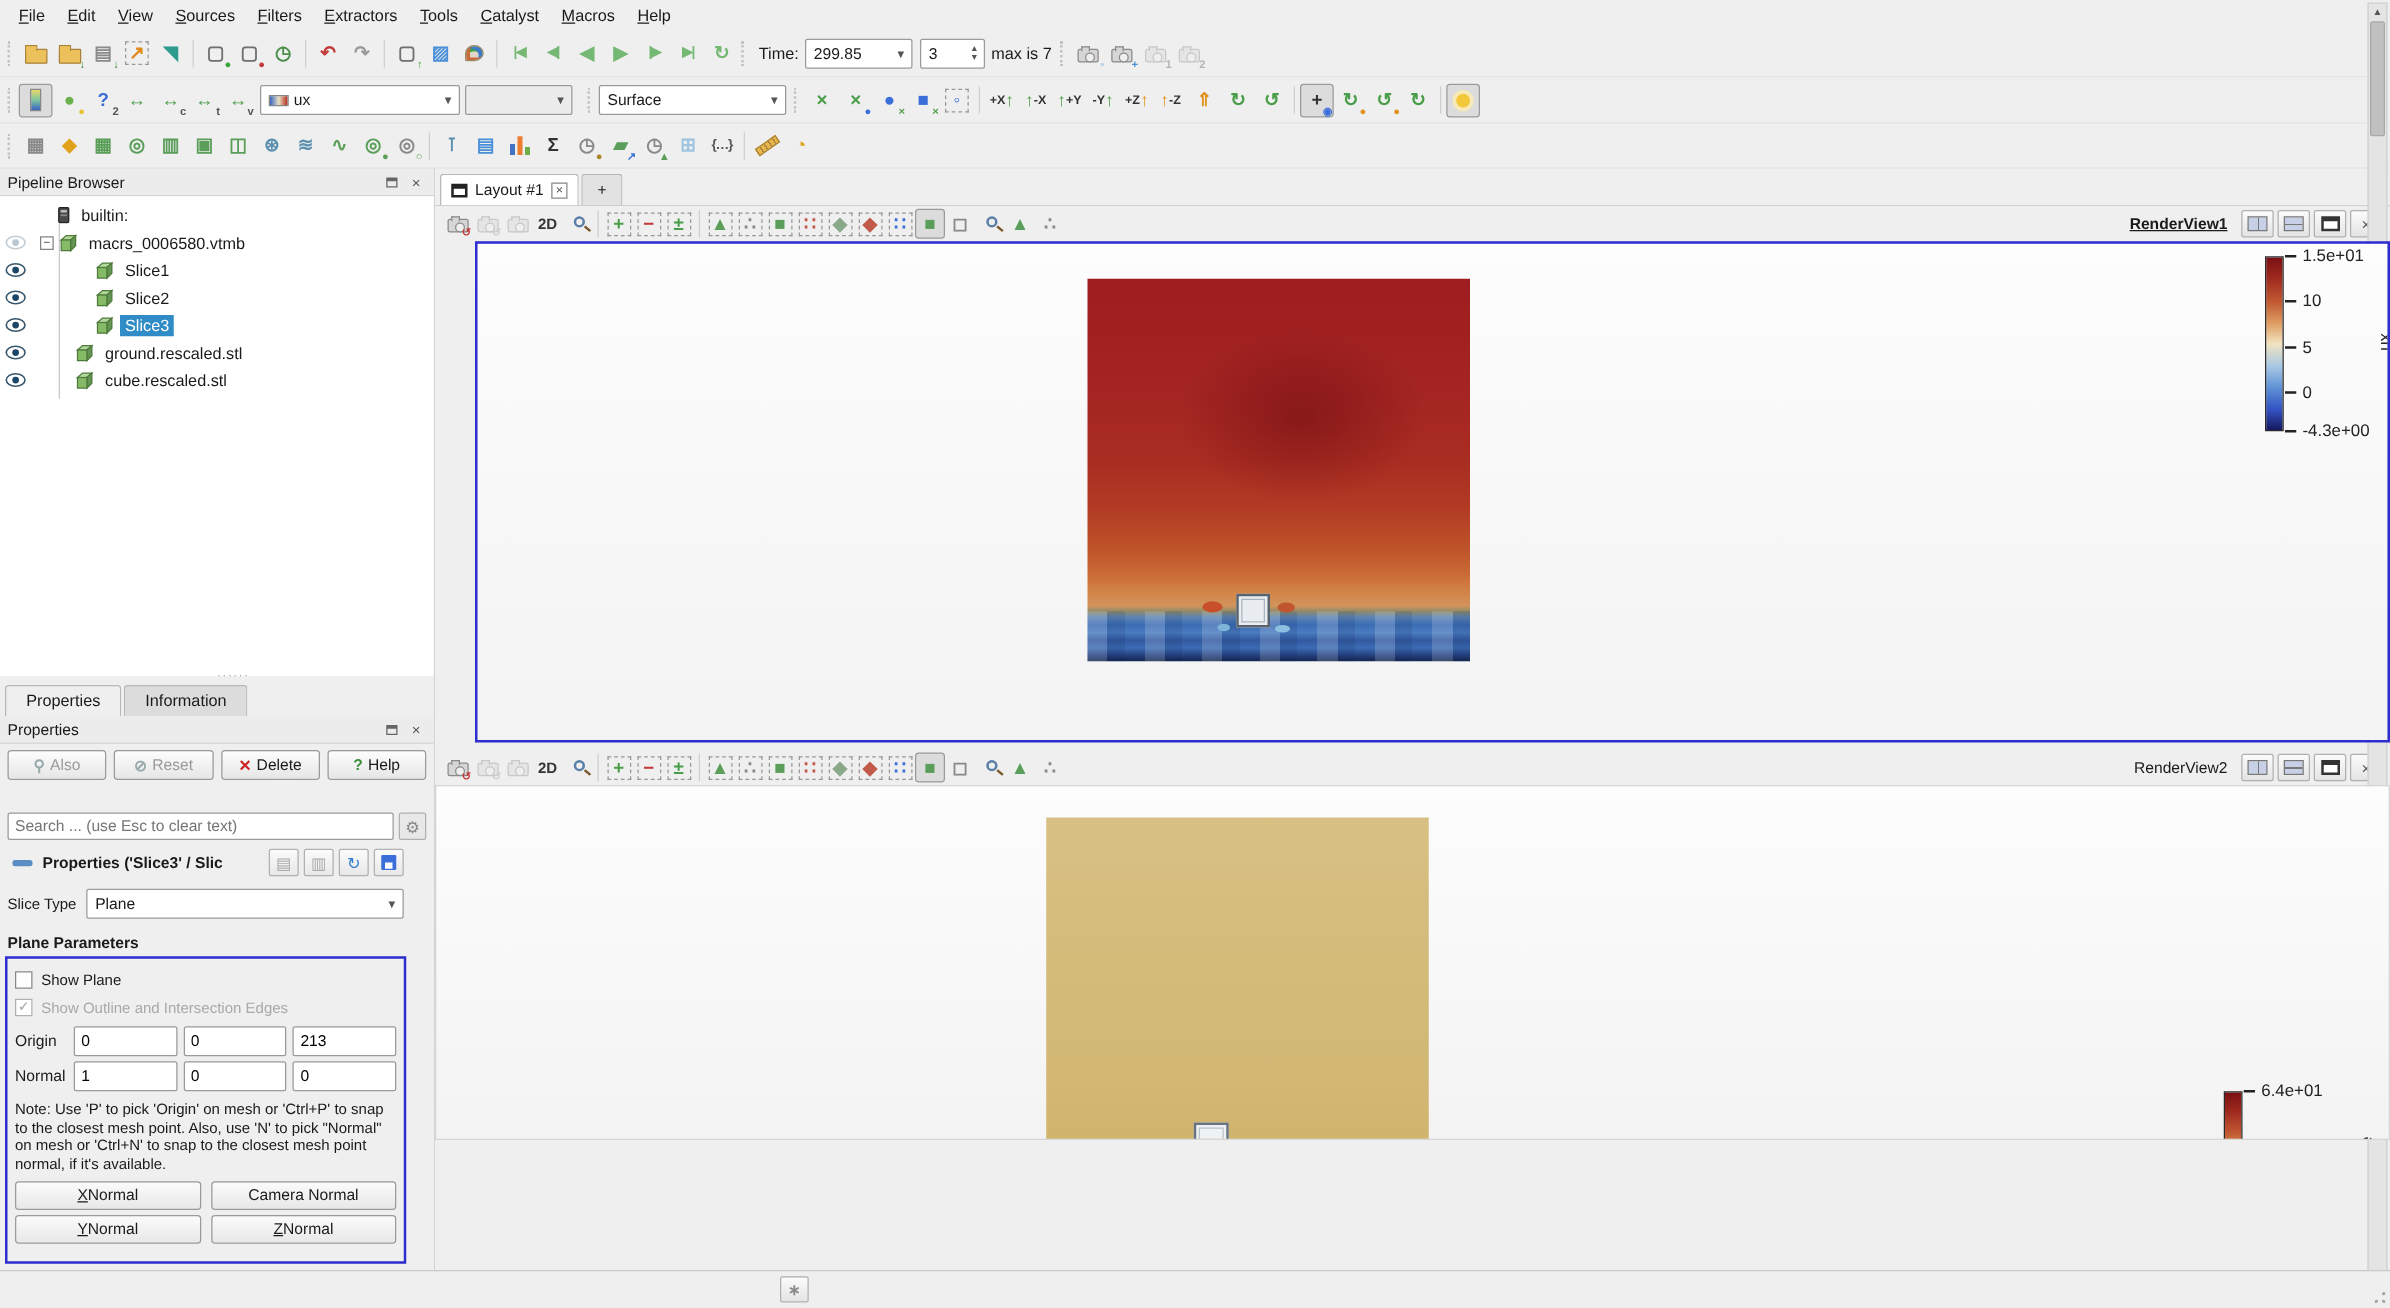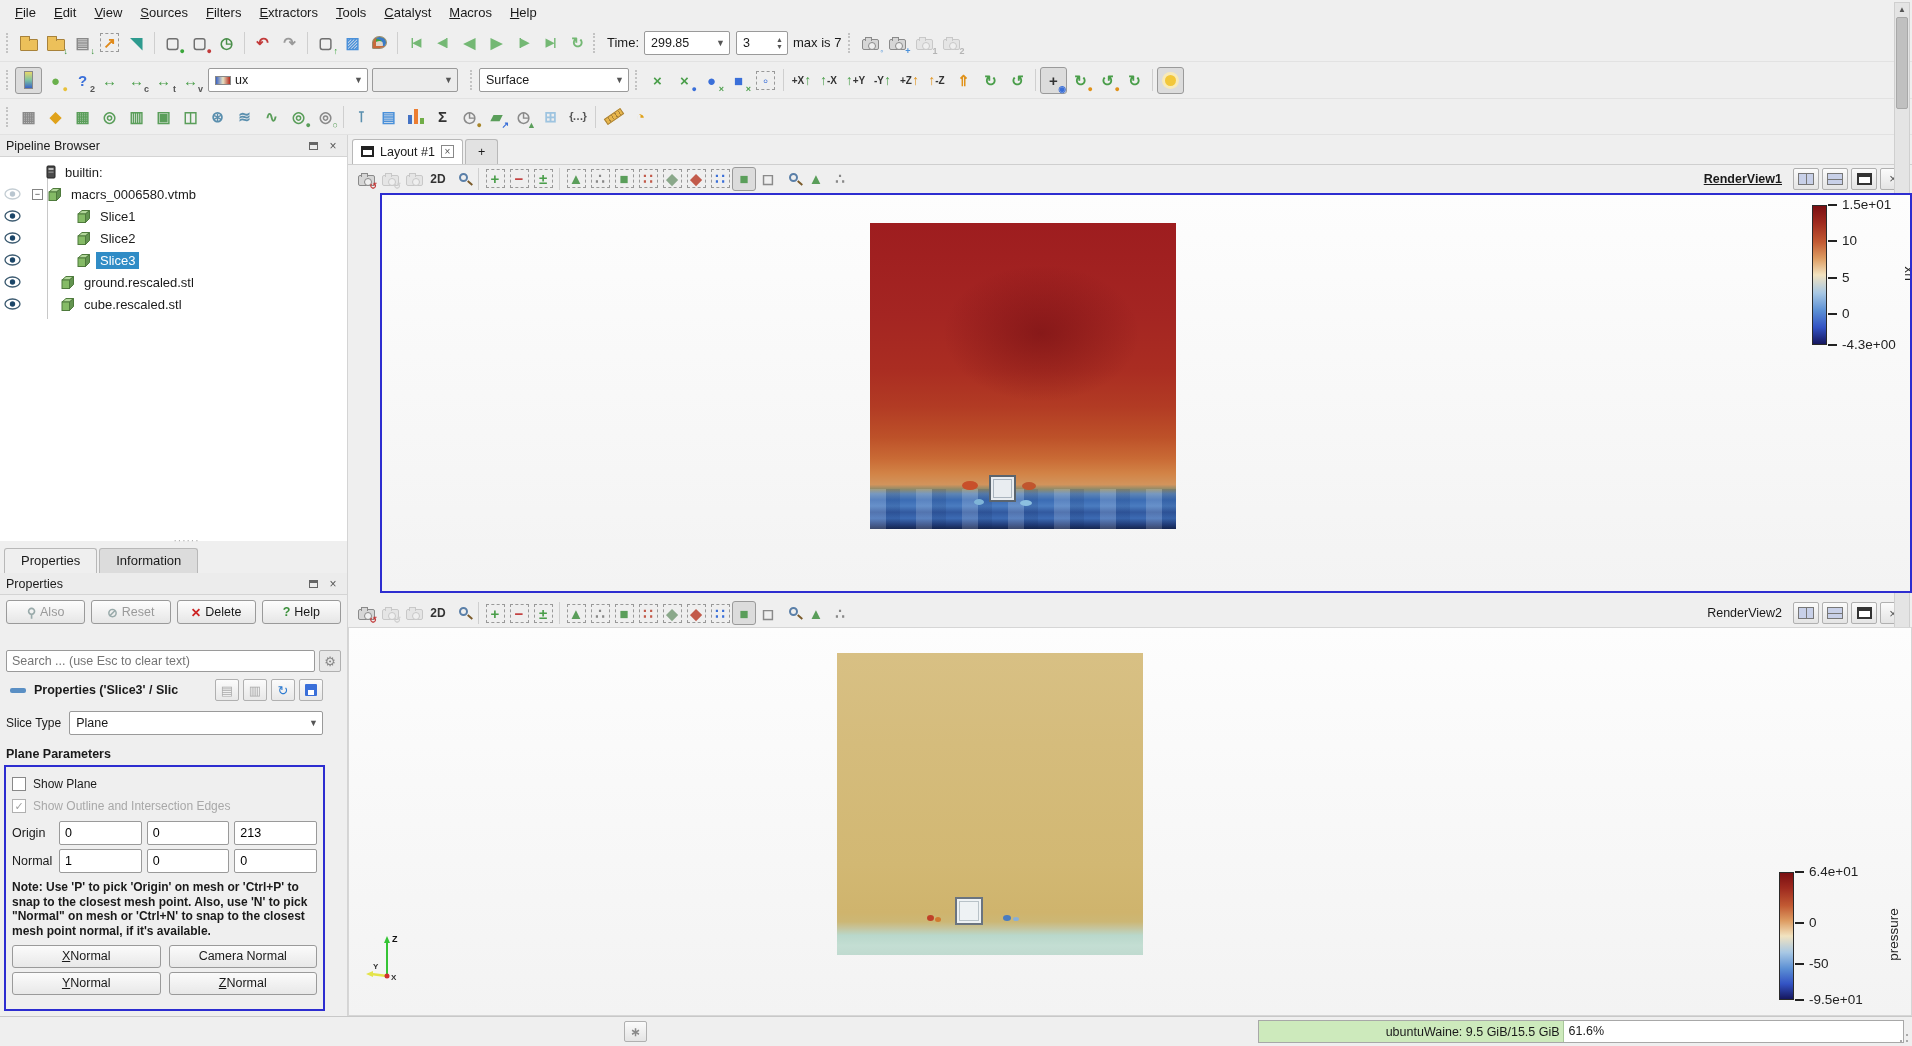--- a/index.html
+++ b/index.html
@@ -103,41 +103,41 @@
   #slicetyperow .combo { flex:1; }
   #planeparams-h { font-weight:bold; font-size:12.5px; padding:6px 2px 4px; }
   #planebox { border:2px solid #2d2dd0; margin:0 0 4px; padding:6px 6px 4px; }
   .cbrow { display:flex; align-items:center; gap:7px; height:22px; }
   .cbox { width:14px; height:14px; border:1px solid #888; background:#fff; font-size:11px; line-height:13px; text-align:center; flex:none; }
   .cbrow.dim { color:#a8a8a8; }
   .cbrow.dim .cbox { color:#a0a0a0; border-color:#b0b0b0; }
   .vecrow { display:flex; align-items:center; gap:5px; margin:4px 0; }
   .vecrow .vlab { width:42px; font-size:12.5px; }
   .vecrow input { flex:1; width:30px; height:24px; border:1px solid #9a9a9a; border-radius:2px; padding:0 5px; font-size:12.5px; font-family:inherit; background:#fff; }
-  #planenote { font-weight:bold; font-size:12px; line-height:1.22; padding:3px 0 6px; }
+  #planenote { font-weight:normal; font-size:12px; line-height:1.22; padding:3px 0 6px; }
   .ngrid { display:grid; grid-template-columns:1fr 1fr; gap:4px 8px; margin-bottom:6px; }
   .nbtn { height:23px; background:linear-gradient(#fbfbfb,#e8e8e8); border:1px solid #9a9a9a; border-radius:3px; display:flex; align-items:center; justify-content:center; font-size:12.5px; }
   .nbtn u { text-decoration:underline; }
   .rbtn { height:22px; margin-top:3px; background:linear-gradient(#fbfbfb,#e8e8e8); border:1px solid #9a9a9a; border-radius:3px; display:flex; align-items:center; justify-content:center; font-size:12.5px; }
 
   
   #tabbar { height:30px; display:flex; align-items:flex-end; padding-left:4px; background:#efefef; border-bottom:1px solid #cfcfcf; }
   .ltab { display:flex; align-items:center; gap:6px; padding:5px 8px; font-size:12.5px; border:1px solid #b8b8b8; border-bottom:none; border-radius:3px 3px 0 0; background:#fff; }
   .ltab .wico { width:13px; height:11px; border:2px solid #222; border-top:4px solid #222; background:#fff; }
   .ltab .tclose { width:13px; height:13px; border:1px solid #888; color:#555; font-size:10px; line-height:11px; text-align:center; }
   .ltab.plus { background:#e2e2e2; padding:5px 12px; margin-left:2px; }
   .vtbar { height:28px; display:flex; align-items:center; padding:0 6px; background:#efefef; }
   .vtbar .tbtn { width:24px; height:24px; }
   .vtbar .sp { flex:1; }
   .vtitle { font-size:12.5px; margin-right:8px; }
   .vtitle.active { font-weight:bold; text-decoration:underline; }
   .vwbtn { width:26px; height:22px; border:1px solid #b0b0b0; border-radius:2px; background:linear-gradient(#fbfbfb,#e4e4e4); display:flex; align-items:center; justify-content:center; margin-left:3px; color:#555; font-size:13px; }
   .viewport { position:relative; background:linear-gradient(180deg,#fdfdfd,#f3f3f3); overflow:hidden; }
   #vp1 { height:401px; border:2px solid #2d2dd0;margin-left:32px; }
-  #vp2 { height:389px; border:1px solid #d6d6d6; }
+  #vp2 { height:284px; border:1px solid #d6d6d6; }
   #vdivider { height:6px; background:#efefef; }
 
   
   #slice1 { position:absolute; left:488px; top:28px; width:306px; height:306px;
     background:
       radial-gradient(46% 32% at 56% 36%, rgba(105,10,16,.5), rgba(105,10,16,0) 70%),
       linear-gradient(180deg,#9e1d1f 0%,#a42522 30%,#aa2d22 48%,#b23b24 60%,#bd5129 70%,#c96a35 77%,#d28447 82%,#d2945c 85.5%,#8e8a6a 87%,#5d85b5 88.5%,#3b6cb4 90.5%,#4a7cc0 92.5%,#32599f 94.5%,#3c6bb4 96.5%,#24407e 98.5%,#16264f 100%); }
   #slice1 .sea { position:absolute; left:0; bottom:0; width:100%; height:13%;
     background:repeating-linear-gradient(90deg, rgba(255,255,255,.16) 0 16px, rgba(10,30,80,.12) 16px 30px, transparent 30px 46px); }
   #cube1 { position:absolute; left:119px; top:252px; width:27px; height:27px; background:#e9edf1; border:2px solid #5a646e; }
@@ -982,20 +982,14 @@
           <text x="8" y="41" font-size="8" font-weight="bold" fill="#333">Y</text>
           <circle cx="22" cy="48" r="2.5" fill="#d03030"></circle>
           <text x="26" y="52" font-size="8" font-weight="bold" fill="#333">X</text>
         </svg>
     </div>
   </div>
 </div>
 
 <div id="statusbar">
   <div id="sb-btn">∗</div>
-  <div id="progress">
-    <div id="pfill">
-        <span>ubuntuWaine: 9.5 GiB/15.5 GiB</span>
-      </div>
-    <span id="ppct">61.6%</span>
-  </div>
   <div id="grip"></div>
 </div>
 
 </body></html>

